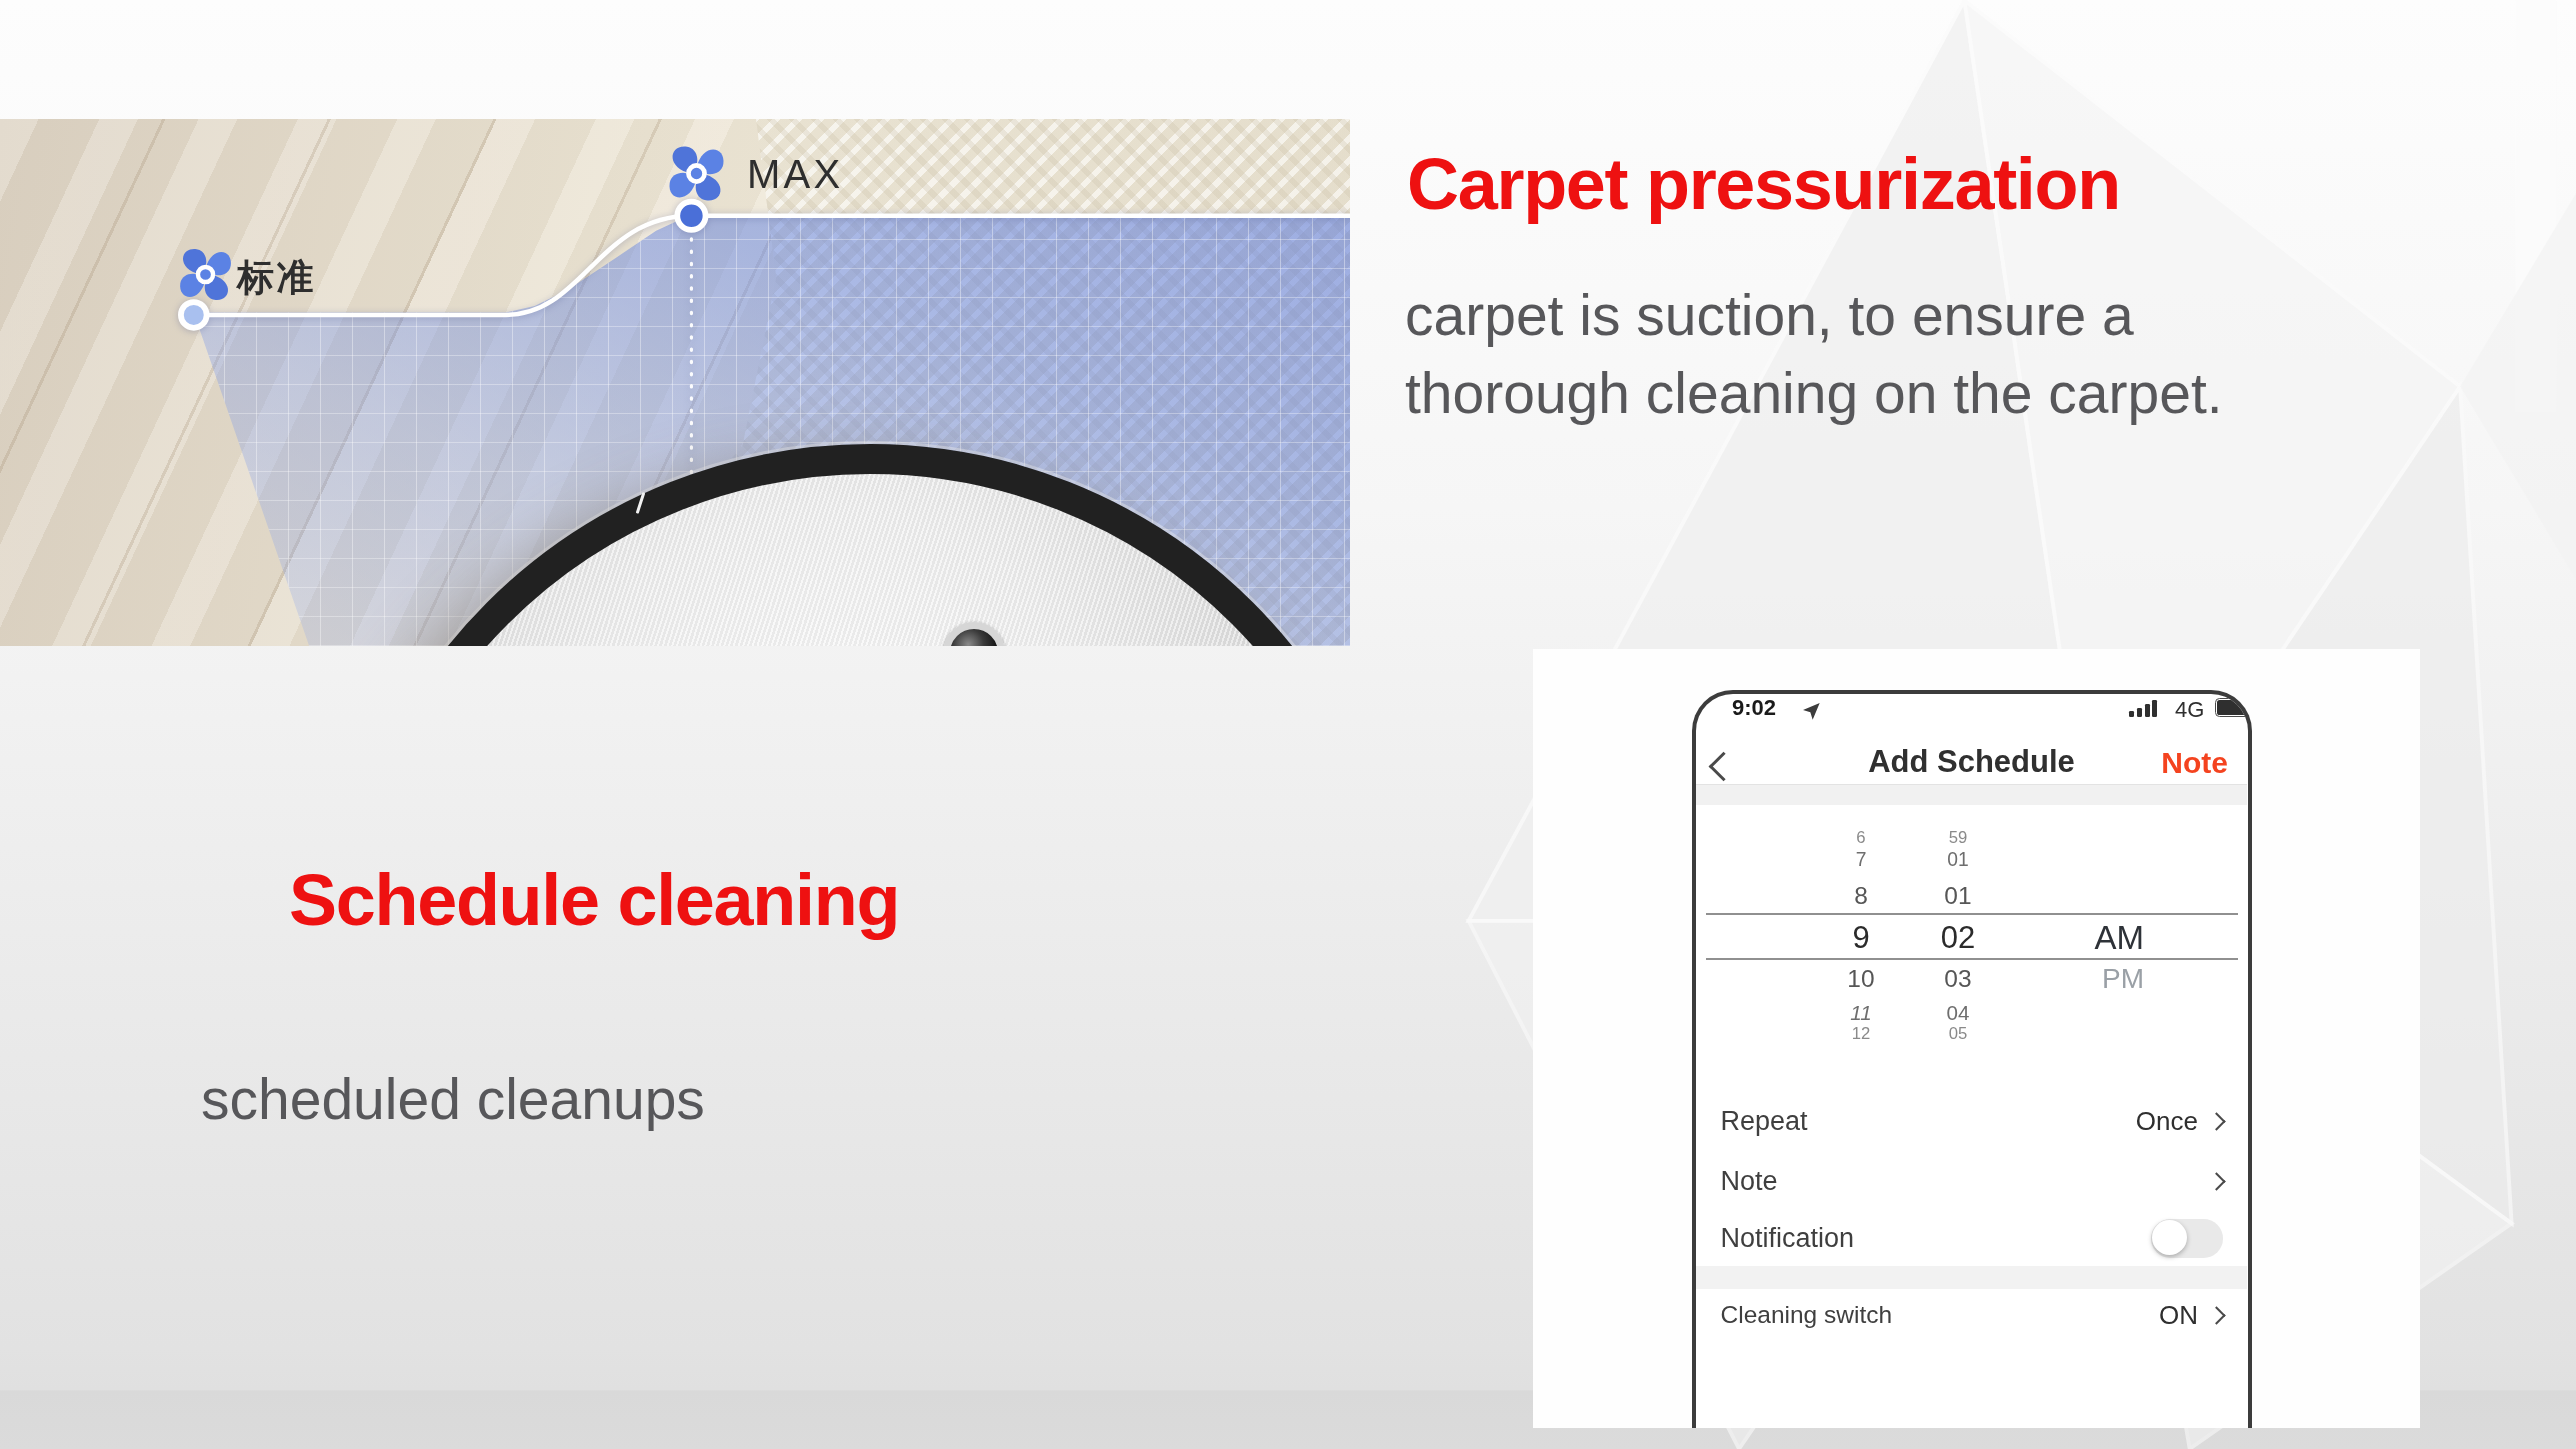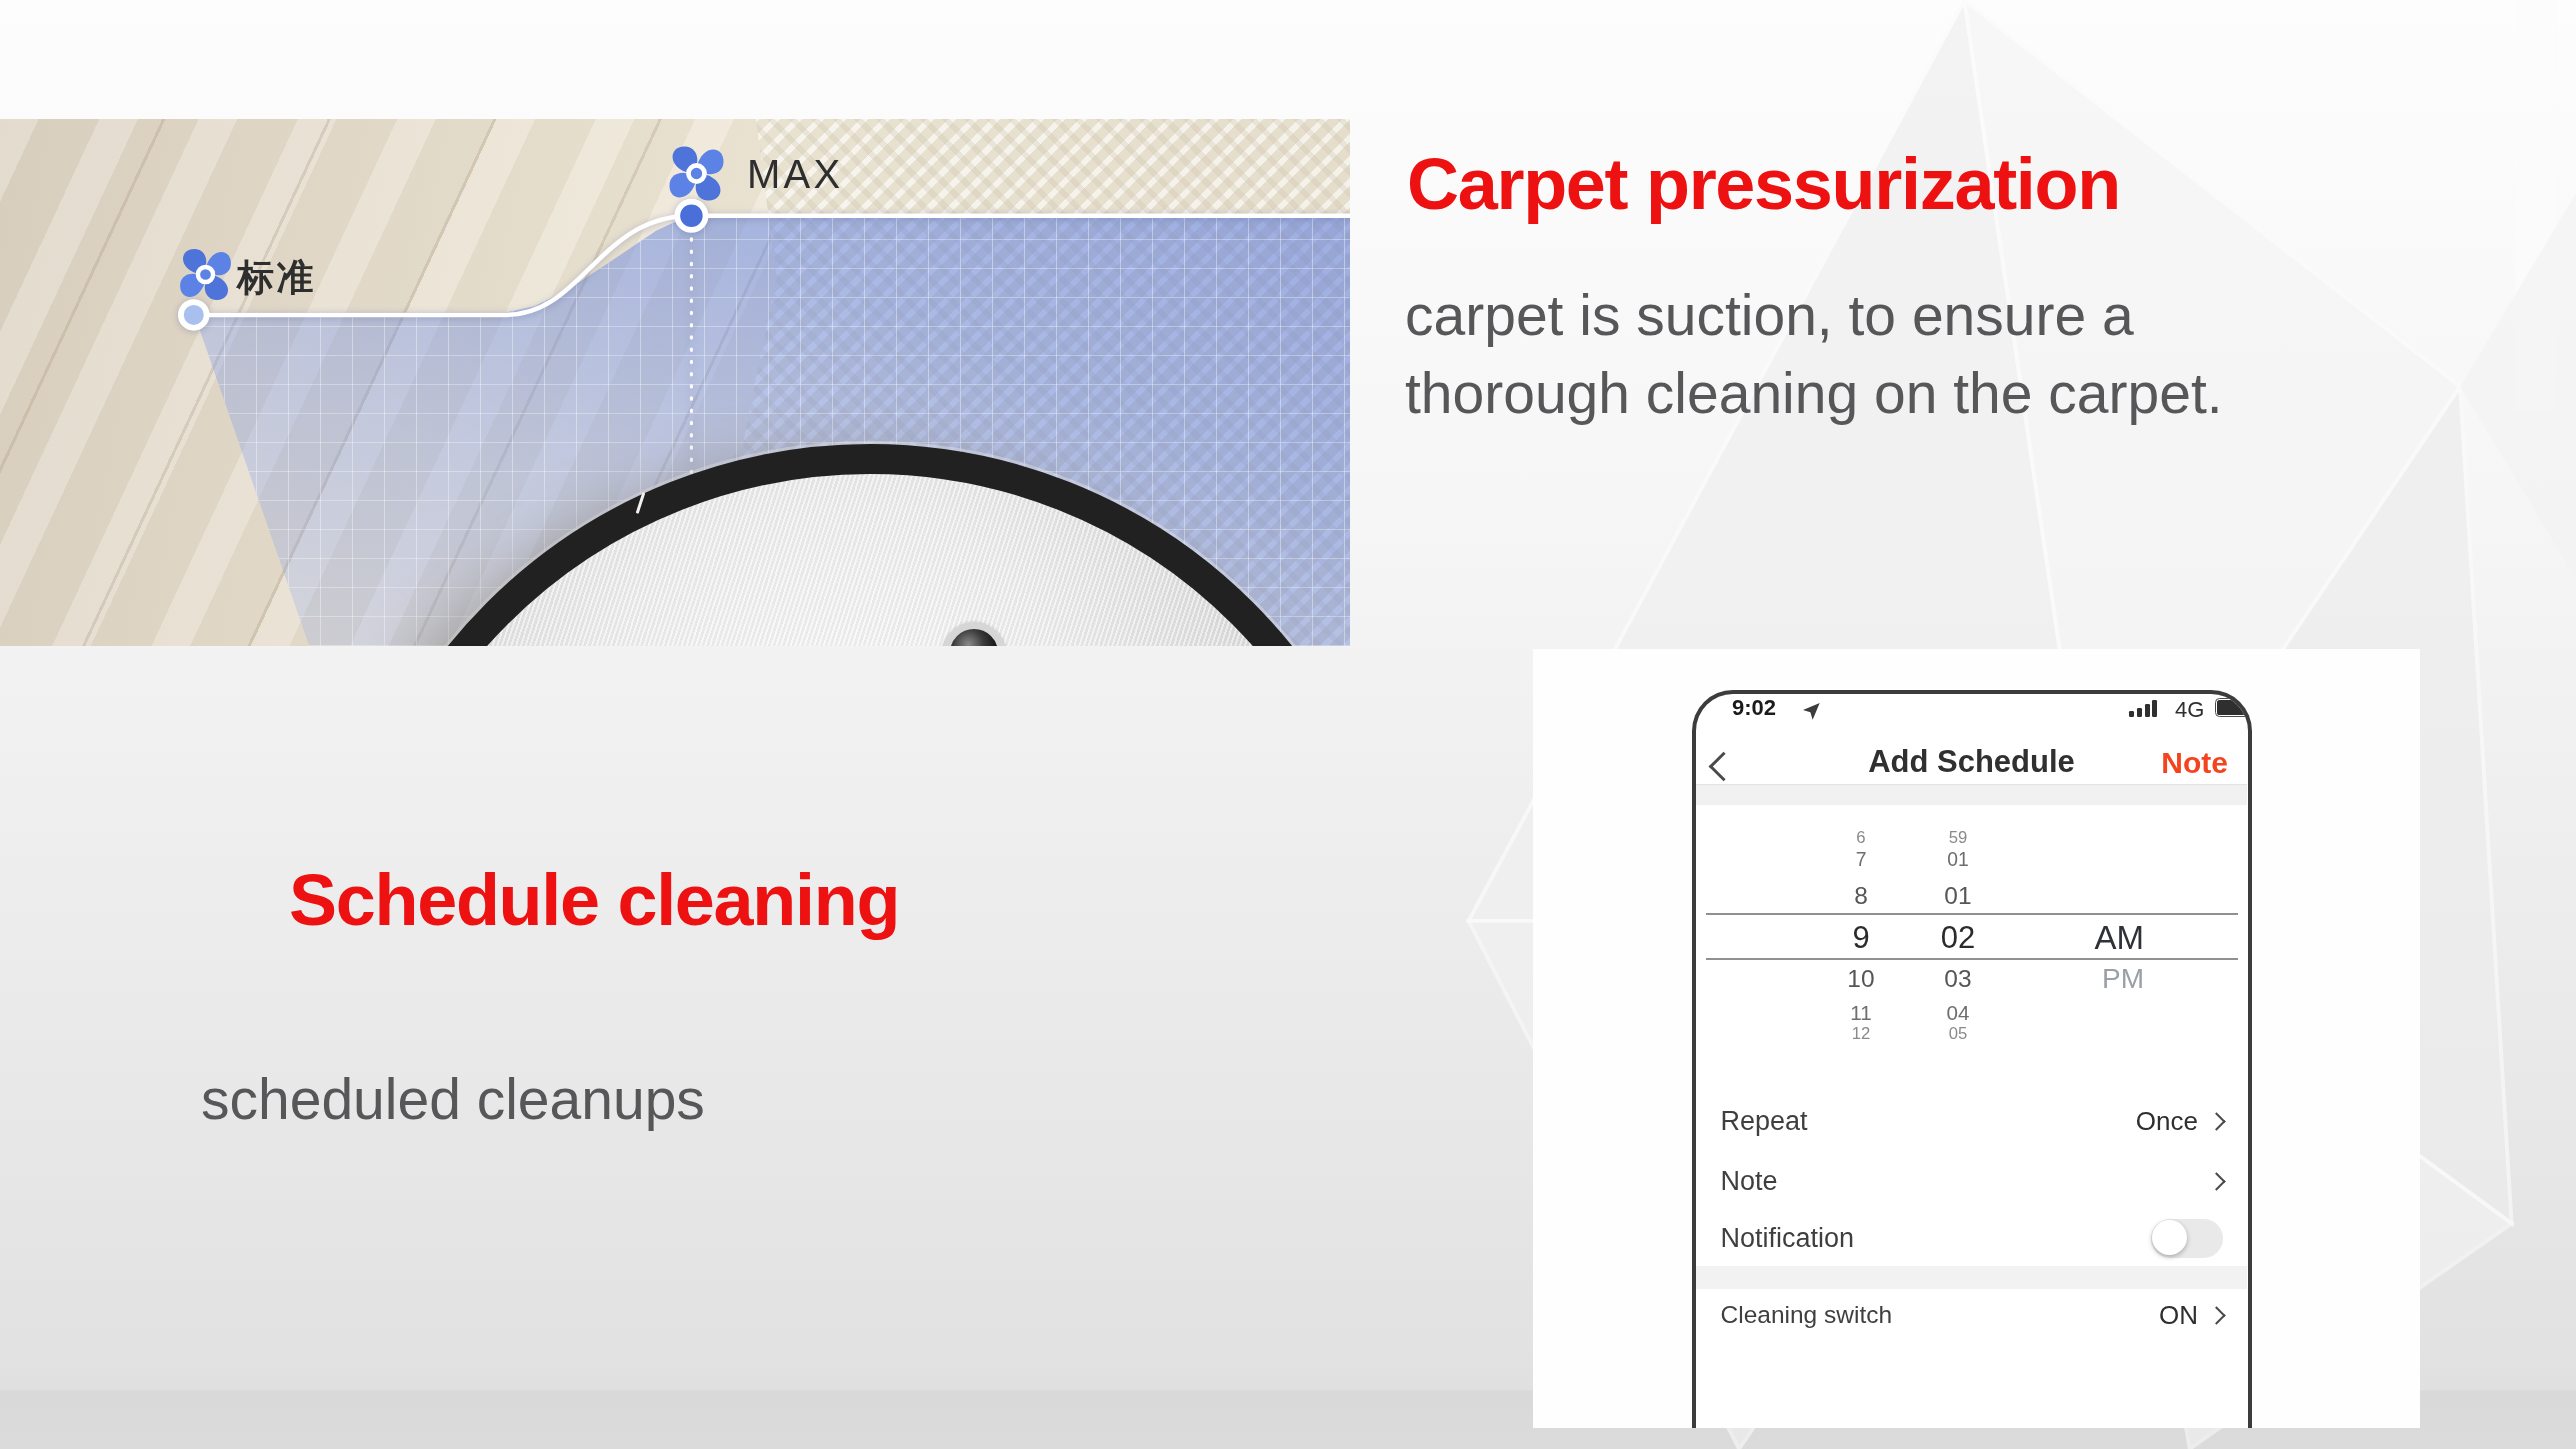--- a/index.html
+++ b/index.html
@@ -185,21 +185,21 @@
     <div class="abs nav-title">Add Schedule</div>
     <div class="abs nav-save">Note</div>
     <div class="abs nav-band"></div>
 
     <div class="abs" style="left:94px;top:0;">
       <div class="pick-cell" style="top:144px;font-size:16.7px;color:#8a8a8a;">6</div>
       <div class="pick-cell" style="top:166px;font-size:19.3px;color:#6e6e6e;">7</div>
       <div class="pick-cell" style="top:202px;font-size:24.5px;color:#565656;">8</div>
       <div class="pick-cell" style="top:244px;font-size:31px;color:#2b2b2b;">9</div>
       <div class="pick-cell" style="top:285px;font-size:24.5px;color:#565656;">10</div>
-      <div class="pick-cell" style="top:319px;font-size:20.6px;color:#6e6e6e;">11</div>
+      <div class="pick-cell" style="top:319px;font-size:20.6px;color:#6e6e6e;font-style:italic;">11</div>
       <div class="pick-cell" style="top:340px;font-size:16.7px;color:#8a8a8a;">12</div>
     </div>
     <div class="abs" style="left:191px;top:0;">
       <div class="pick-cell" style="top:144px;font-size:16.7px;color:#8a8a8a;">59</div>
       <div class="pick-cell" style="top:166px;font-size:19.3px;color:#6e6e6e;">01</div>
       <div class="pick-cell" style="top:202px;font-size:24.5px;color:#565656;">01</div>
       <div class="pick-cell" style="top:244px;font-size:31px;color:#2b2b2b;">02</div>
       <div class="pick-cell" style="top:285px;font-size:24.5px;color:#565656;">03</div>
       <div class="pick-cell" style="top:319px;font-size:20.6px;color:#6e6e6e;">04</div>
       <div class="pick-cell" style="top:340px;font-size:16.7px;color:#8a8a8a;">05</div>

